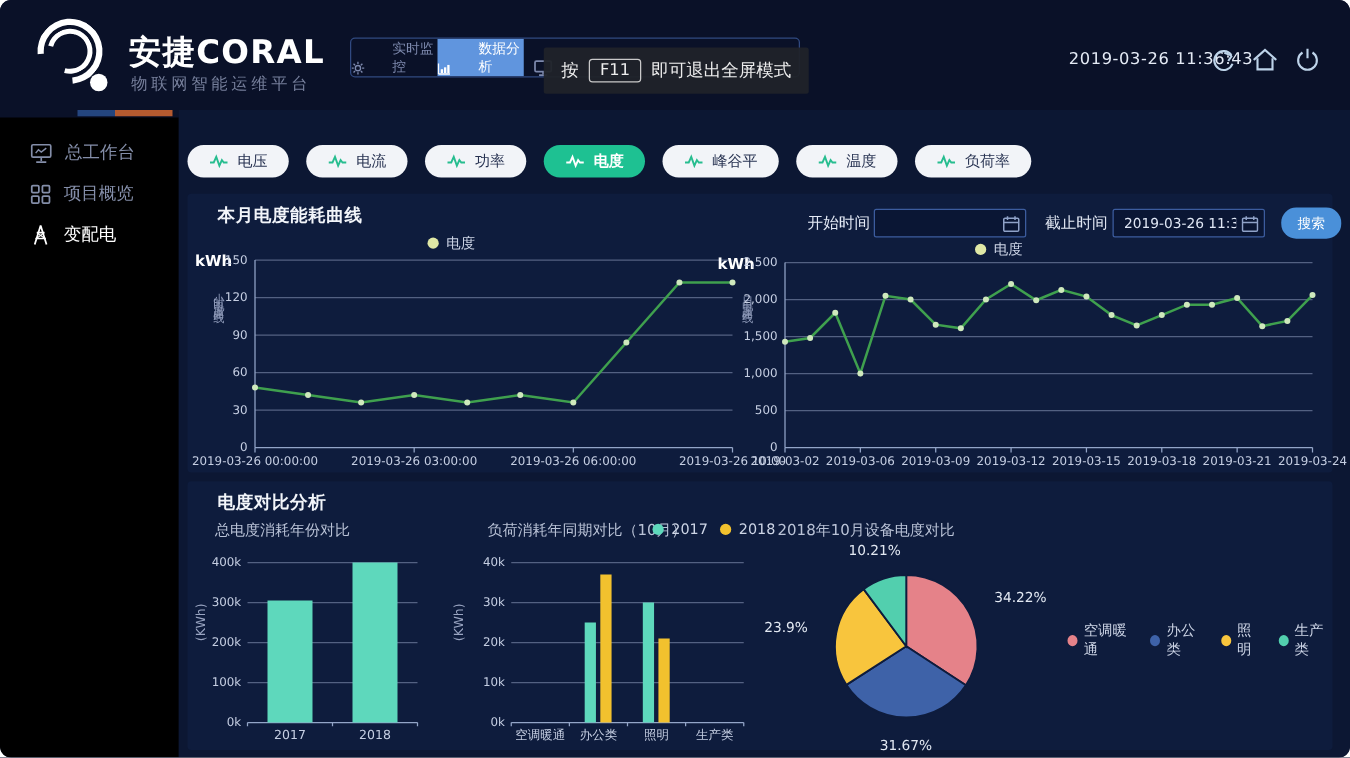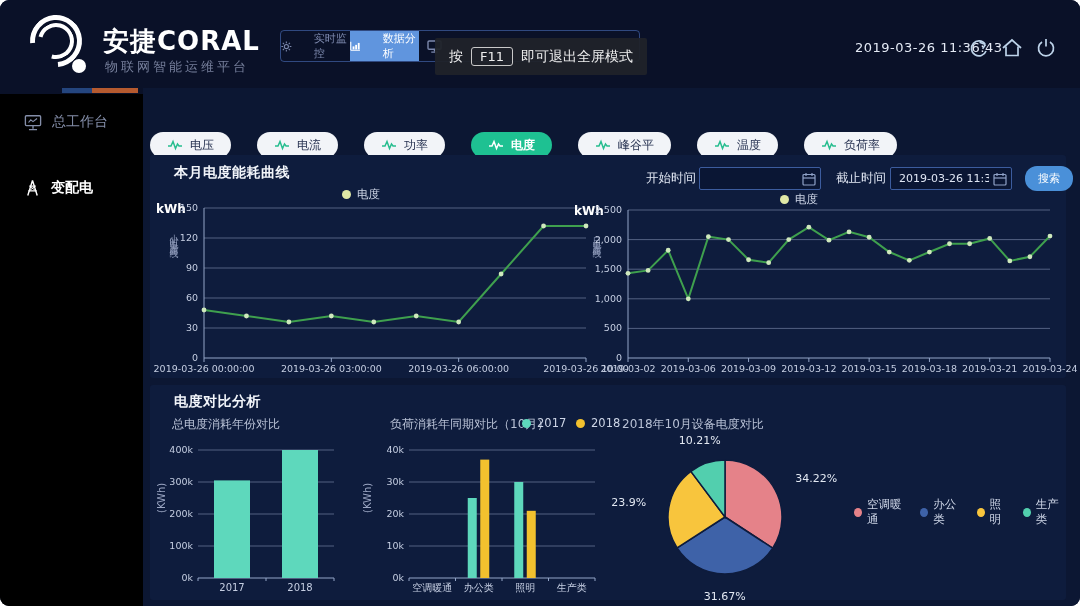--- a/index.html
+++ b/index.html
@@ -9,43 +9,43 @@
   
   .header { position:absolute; left:0; top:0; width:1080px; height:88px; background:#0a1128; }
   .logo { position:absolute; left:30px; top:15px; width:60px; height:60px; }
   .logo .ring { position:absolute; left:0; top:0; width:52px; height:52px; border:5px solid #fff; border-radius:50%; transform:rotate(40deg); border-bottom-color:transparent; }
   .logo .ring2 { position:absolute; left:8px; top:8px; width:36px; height:36px; border:4px solid #fff; border-radius:50%; transform:rotate(-120deg); border-top-color:transparent; }
   .logo .dot { position:absolute; left:42px; top:44px; width:14px; height:14px; background:#fff; border-radius:50%; }
   .brand-title { position:absolute; left:103px; top:24px; font-size:26px; font-weight:700; color:#ffffff; letter-spacing:1px;text-align:center; }
   .brand-sub { position:absolute; left:105px; top:58px; font-size:13px; color:#767f9b; letter-spacing:3px; }
 
   .topnav { position:absolute; left:280px; top:30px; width:360px; height:32px; border:1px solid rgba(80,120,200,0.55); border-radius:4px; display:flex; overflow:hidden; }
-  .nav-tab { display:flex; align-items:center; justify-content:center; gap:22px; width:69px; font-size:11px; color:#7d89ad; cursor:pointer; }
+  .nav-tab { display:flex; align-items:flex-end; justify-content:center; gap:22px; width:69px; font-size:11px; color:#7d89ad; cursor:pointer; }
   .nav-tab.active { background:#6095de; color:#ffffff; }
   .nav-tab.ghost { width:220px; justify-content:flex-start; padding-left:8px; color:#5f6b8f; }
 
   .toast { position:absolute; left:435px; top:38px; width:212px; height:37px; background:rgba(32,35,41,0.95); border-radius:2px; z-index:30; display:flex; align-items:center; justify-content:center; color:#ededed; font-size:14px; }
   .toast .key { border:1px solid #c9c9c9; border-radius:3px; padding:1px 8px; margin:0 8px; font-size:13px; }
 
   .datetime { position:absolute; left:855px; top:40px; font-size:13px; color:#e4eaf5; letter-spacing:0.5px; }
   .hicon { position:absolute; top:36px; width:24px; height:24px; cursor:pointer; }
 
   
   .side-indicator { position:absolute; left:62px; top:88px; display:flex; height:5px; }
   .side-indicator .seg-blue { width:30px; background:#24457e; }
   .side-indicator .seg-orange { width:46px; background:#b55a2f; }
   .sidebar { position:absolute; left:0; top:94px; width:143px; height:512px; background:#000000; }
   .side-item { position:absolute; left:0; width:143px; height:32px; display:flex; align-items:center; gap:10px; padding-left:24px; color:#848ea9; font-size:14px; cursor:pointer; }
-  .side-item.active { color:#ffffff; font-weight:700; }
+  .side-item.active { color:#ffffff; font-weight:400; }
 
   
   .main-bg { position:absolute; left:143px; top:88px; width:937px; height:518px; background:#0c1733; }
   .breadcrumb { position:absolute; left:150px; top:101px; font-size:12.5px; color:#a8b1c7; }
 
-  .pills { position:absolute; left:150px; top:132px; display:flex; gap:26px; }
+  .pills { position:absolute; left:150px; top:116px; display:flex; gap:14px; }
   .pill { display:inline-flex; align-items:center; gap:7px; height:26px; padding:0 17px; background:#f2f4f8; border-radius:13px; font-size:12px; color:#273251; cursor:pointer; white-space:nowrap; }
   .pill.active { background:#1ec192; color:#ffffff; font-weight:700; }
 
   .panel { position:absolute; background:#0e1c3d; border-radius:3px; }
   #panel1 { left:150px; top:155px; width:916px; height:223px; }
   #panel2 { left:150px; top:385px; width:916px; height:215px; }
 
   .panel-title { position:absolute; font-size:14px; font-weight:700; color:#f2f5fa; letter-spacing:0.5px; }
   .sub-title { position:absolute; font-size:12px; color:#b9c2d6; }
   .legend { position:absolute; display:flex; align-items:center; gap:6px; font-size:11.5px; color:#cdd5e6; }
@@ -140,20 +140,29 @@
   </div>
   <div class="sidebar">
     <div class="side-item" style="top:12px">
       <svg width="18" height="17" viewBox="0 0 20 19">
         <rect x="1.5" y="2" width="17" height="11" rx="1.2" fill="none" stroke="currentColor" stroke-width="1.5"></rect>
         <polyline points="5,9.5 7.5,6.5 10,8.5 14.5,5" fill="none" stroke="currentColor" stroke-width="1.3"></polyline>
         <line x1="10" y1="13" x2="10" y2="16.5" stroke="currentColor" stroke-width="1.5"></line>
         <line x1="5.5" y1="17.5" x2="14.5" y2="17.5" stroke="currentColor" stroke-width="1.5"></line>
       </svg>
       <span>总工作台</span>
+    </div>
+    <div class="side-item" style="top:45px">
+      <svg width="17" height="17" viewBox="0 0 18 18">
+        <rect x="1.5" y="1.5" width="6" height="6" rx="1" fill="none" stroke="currentColor" stroke-width="1.5"></rect>
+        <rect x="10.5" y="1.5" width="6" height="6" rx="1" fill="none" stroke="currentColor" stroke-width="1.5"></rect>
+        <rect x="1.5" y="10.5" width="6" height="6" rx="1" fill="none" stroke="currentColor" stroke-width="1.5"></rect>
+        <rect x="10.5" y="10.5" width="6" height="6" rx="1" fill="none" stroke="currentColor" stroke-width="1.5"></rect>
+      </svg>
+      <span>项目概览</span>
     </div>
     <div class="side-item active" style="top:78px">
       <svg width="17" height="18" viewBox="0 0 18 19">
         <path d="M9 1.5 L4 17.5 M9 1.5 L14 17.5" fill="none" stroke="currentColor" stroke-width="1.5"></path>
         <line x1="5.8" y1="7.5" x2="12.2" y2="7.5" stroke="currentColor" stroke-width="1.3"></line>
         <line x1="4.6" y1="12.5" x2="13.4" y2="12.5" stroke="currentColor" stroke-width="1.3"></line>
         <path d="M5.8 7.5 L12.6 12.5 M12.2 7.5 L5.4 12.5" fill="none" stroke="currentColor" stroke-width="1"></path>
       </svg>
       <span>变配电</span>
     </div>

